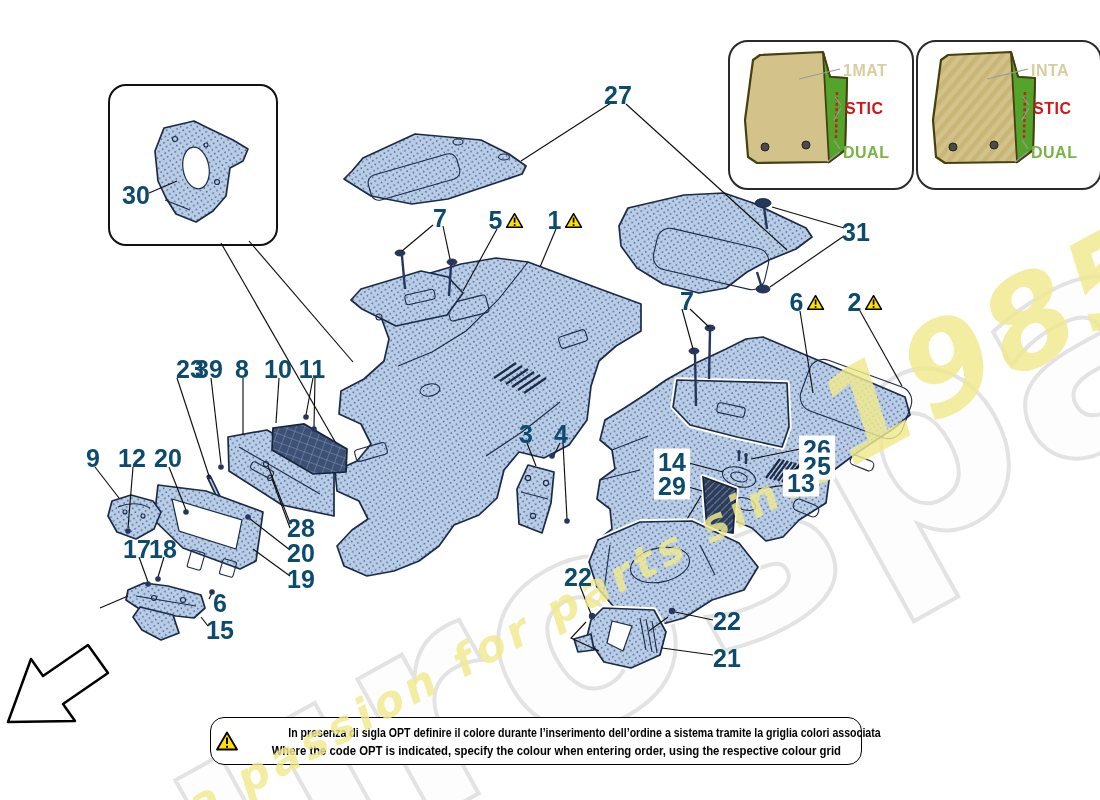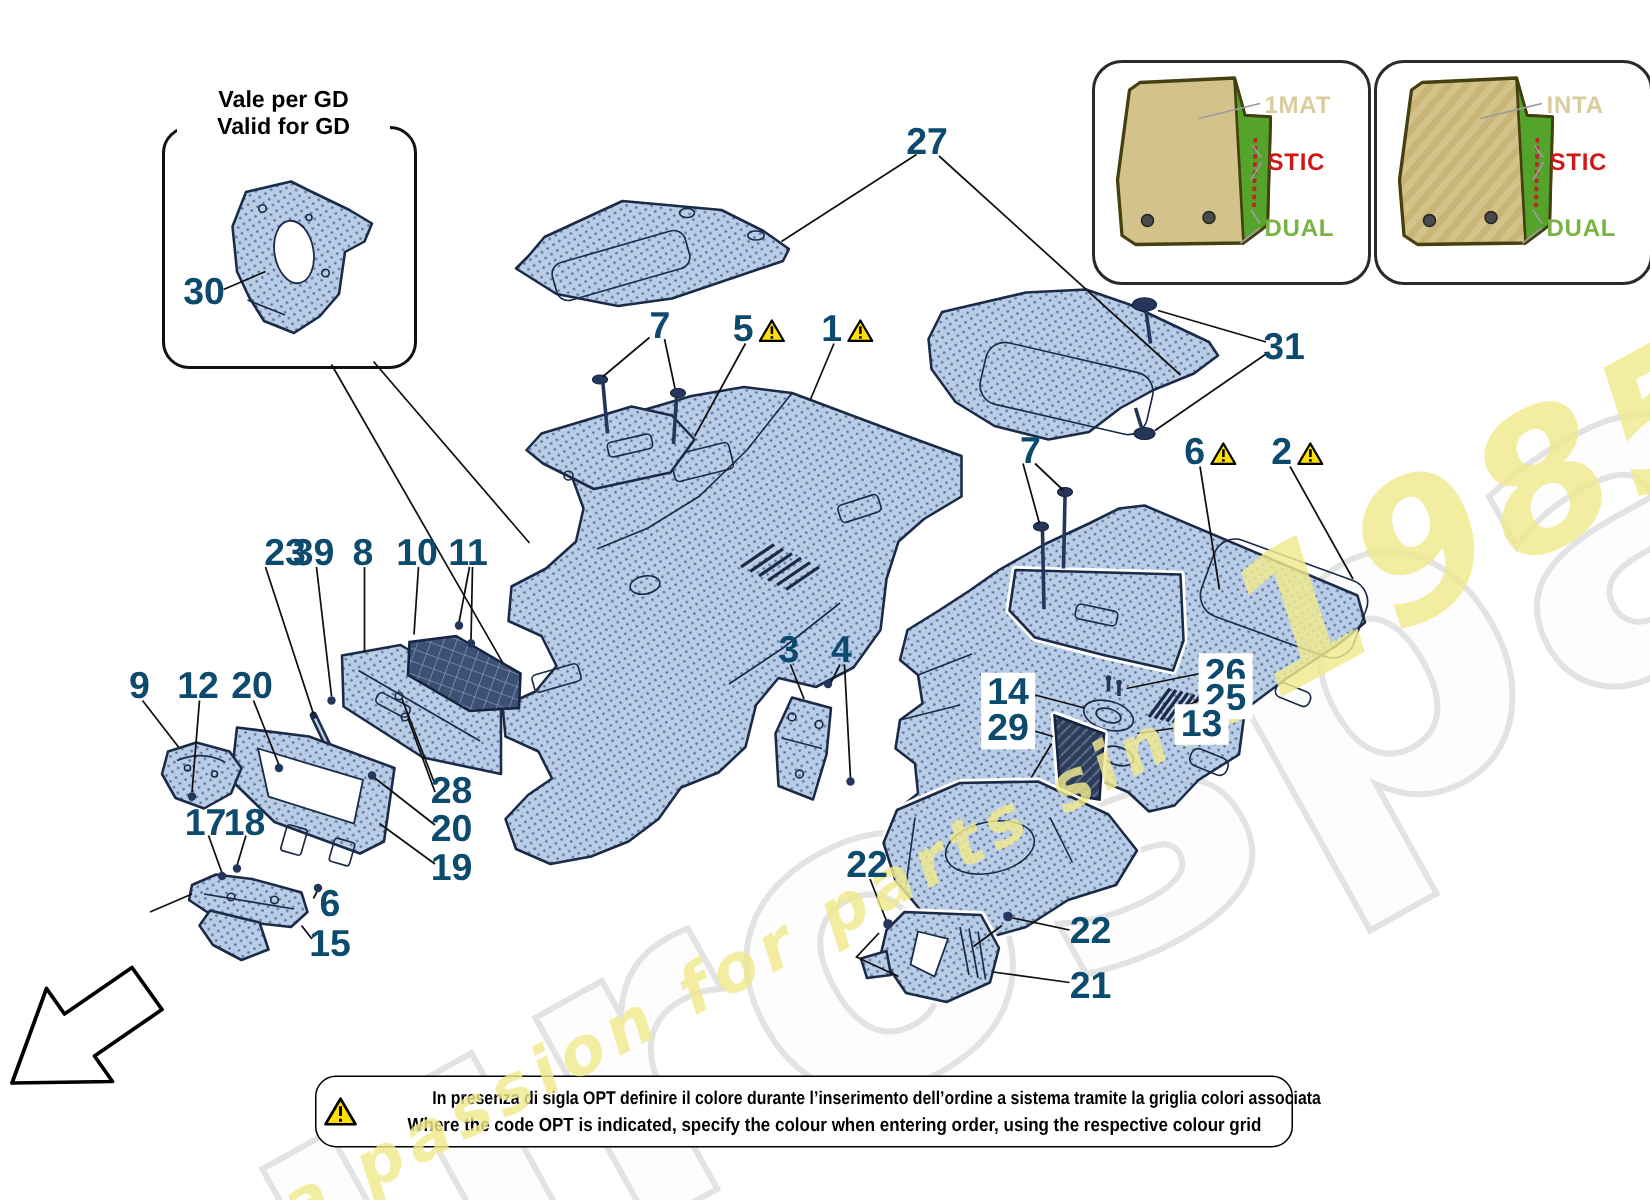--- a/index.html
+++ b/index.html
@@ -358,24 +358,20 @@
       <circle class="scr" cx="148" cy="584" r="2.8"></circle>
       <circle class="scr" cx="158" cy="579" r="2.8"></circle>
       <circle class="scr" cx="212" cy="592" r="2.8"></circle>
       <circle class="scr" cx="552" cy="456" r="2.8"></circle>
       <circle class="scr" cx="567" cy="521" r="2.8"></circle>
       <circle class="scr" cx="592" cy="616" r="3.2"></circle>
       <circle class="scr" cx="672" cy="611" r="3.2"></circle>
     </g>
   </svg>
 
-  <div class="gd-title">
-    <div>Vale per GD</div>
-    <div>Valid for GD</div>
-  </div>
 
   <div class="klabel lab-tan" style="left:843px;top:62px;">1MAT</div>
   <div class="klabel lab-red" style="left:845px;top:100px;">STIC</div>
   <div class="klabel lab-green" style="left:843px;top:144px;">DUAL</div>
   <div class="klabel lab-tan" style="left:1031px;top:62px;">INTA</div>
   <div class="klabel lab-red" style="left:1033px;top:100px;">STIC</div>
   <div class="klabel lab-green" style="left:1031px;top:144px;">DUAL</div>
 
   <div class="callout-layer">
       <div class="callout" style="left: 136px; top: 195px;">

